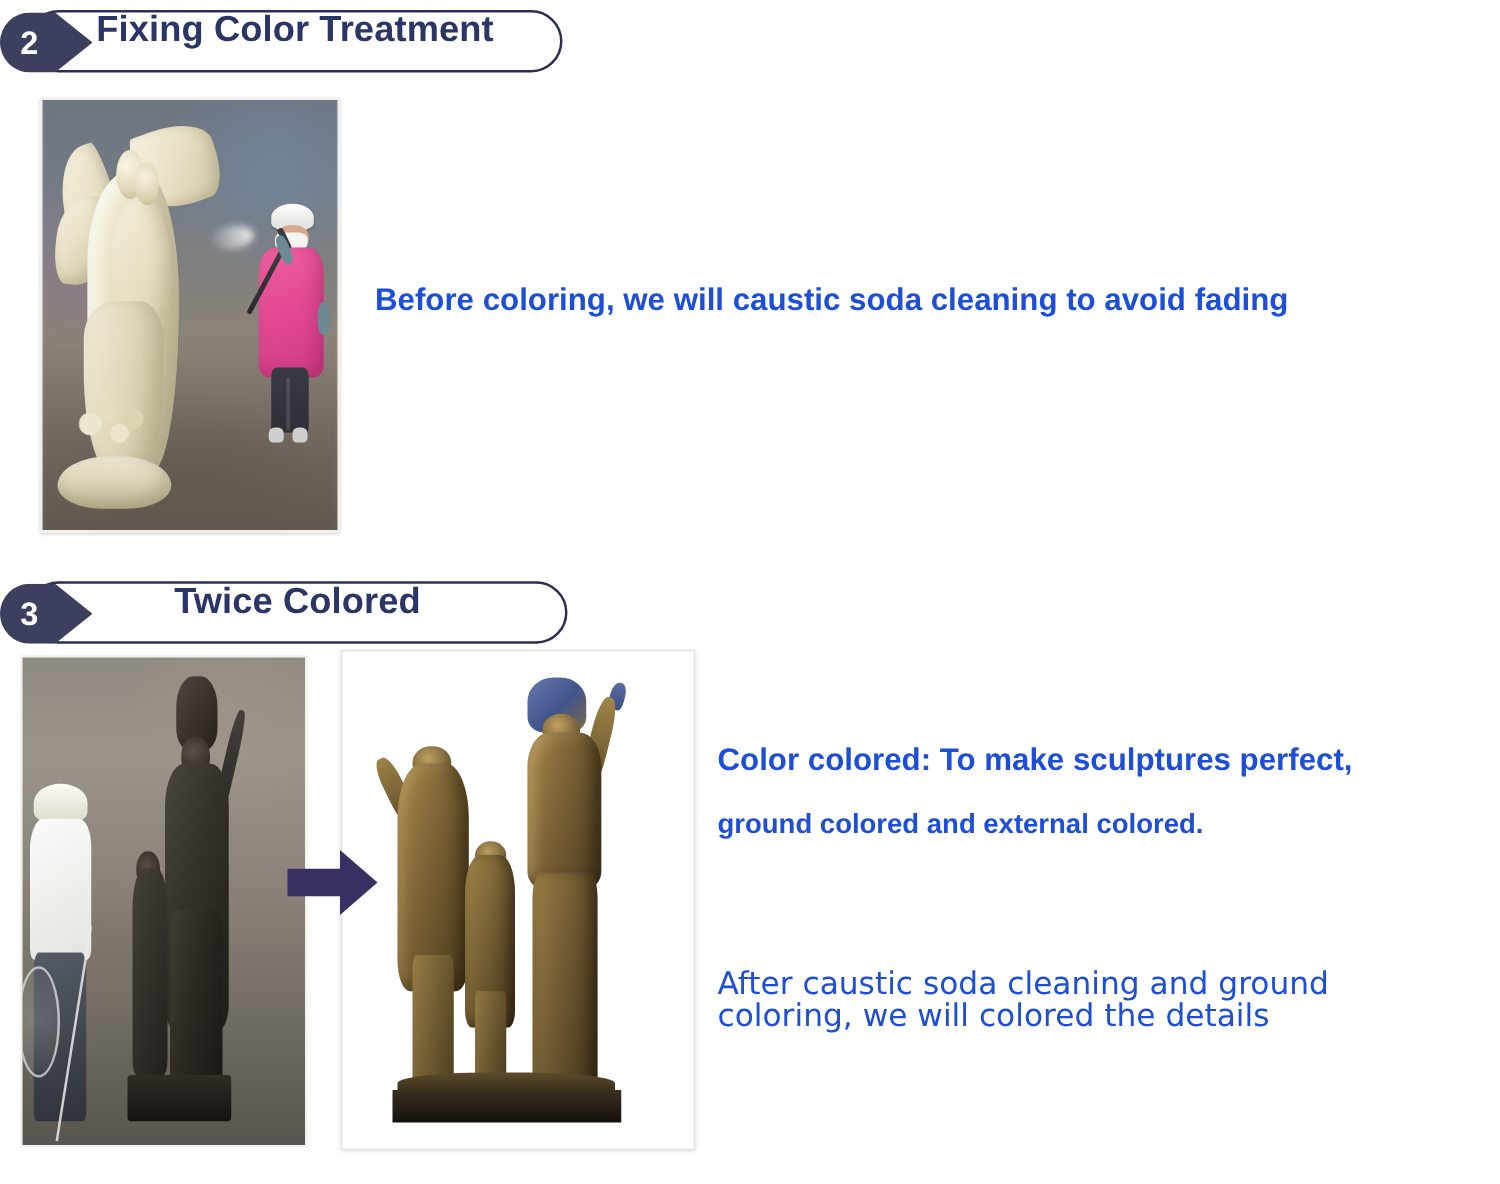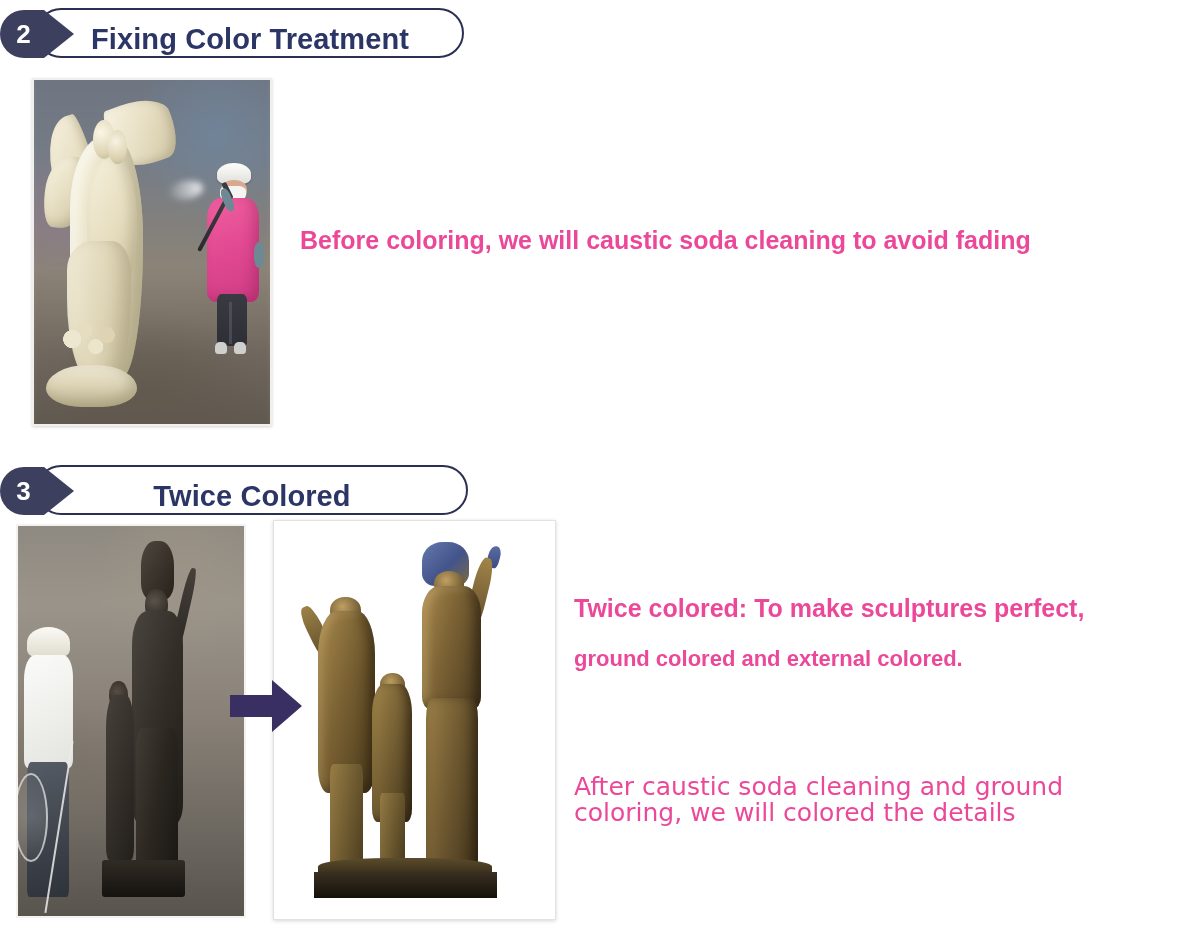--- a/index.html
+++ b/index.html
@@ -23,29 +23,29 @@
     background: #ffffff;
   }
 
   
   .step-header {
     position: absolute;
     height: 52px;
   }
   .step-pill {
     position: absolute;
-    left: 36px;
+    left: 22px;
     top: 0;
     height: 50px;
     box-sizing: border-box;
     border: 2.5px solid #2b2f52;
     border-radius: 26px;
     background: #ffffff;
     display: flex;
-    align-items: flex-end;
+    align-items: flex-start;
     justify-content: center;
   }
   .step-pill-label {
     color: #2b3566;
     font-size: 29px;
     font-weight: bold;
     letter-spacing: 0.1px;
     white-space: nowrap;
     line-height: 1;
     padding-bottom: 2px;
@@ -634,21 +634,21 @@
 
   
   .arrow-block {
     position: absolute;
     z-index: 5;
   }
 
   
   .body-text {
     position: absolute;
-    color: #ec4899;
+    color: #1d4ed8;
   }
   .text-bold-condensed {
     font-family: "Liberation Sans Narrow", "Liberation Sans", sans-serif;
     font-weight: bold;
     font-stretch: condensed;
   }
   .text-light {
     font-family: "DejaVu Sans", sans-serif;
     font-weight: 400;
   }
@@ -778,21 +778,21 @@
           <div class="bz-boy-head"></div>
           <div class="bz-boy"></div>
           <div class="bz-boy-legs"></div>
 
           <div class="bz-ground"></div>
           <div class="bz-plinth"></div>
         </div>
       </div>
     </div>
 
-    <div class="body-text text-bold-condensed" style="left:574px; top:596px; width:560px; font-size:25px; line-height:1.0;">Twice colored: To make sculptures perfect,</div>
+    <div class="body-text text-bold-condensed" style="left:574px; top:596px; width:560px; font-size:25px; line-height:1.0;">Color colored: To make sculptures perfect,</div>
 
     <div class="body-text text-bold-condensed" style="left:574px; top:648px; width:560px; font-size:22px; line-height:1.0;">ground colored and external colored.</div>
 
     <div class="body-text text-light" style="left:574px; top:742px; width:560px; font-size:25px; line-height:1.0;margin-top:32px;">After caustic soda cleaning and ground</div>
 
     <div class="body-text text-light" style="left:574px; top:800px; width:560px; font-size:25px; line-height:1.0;">coloring, we will colored the details</div>
   </div>
 
 </div>
 

